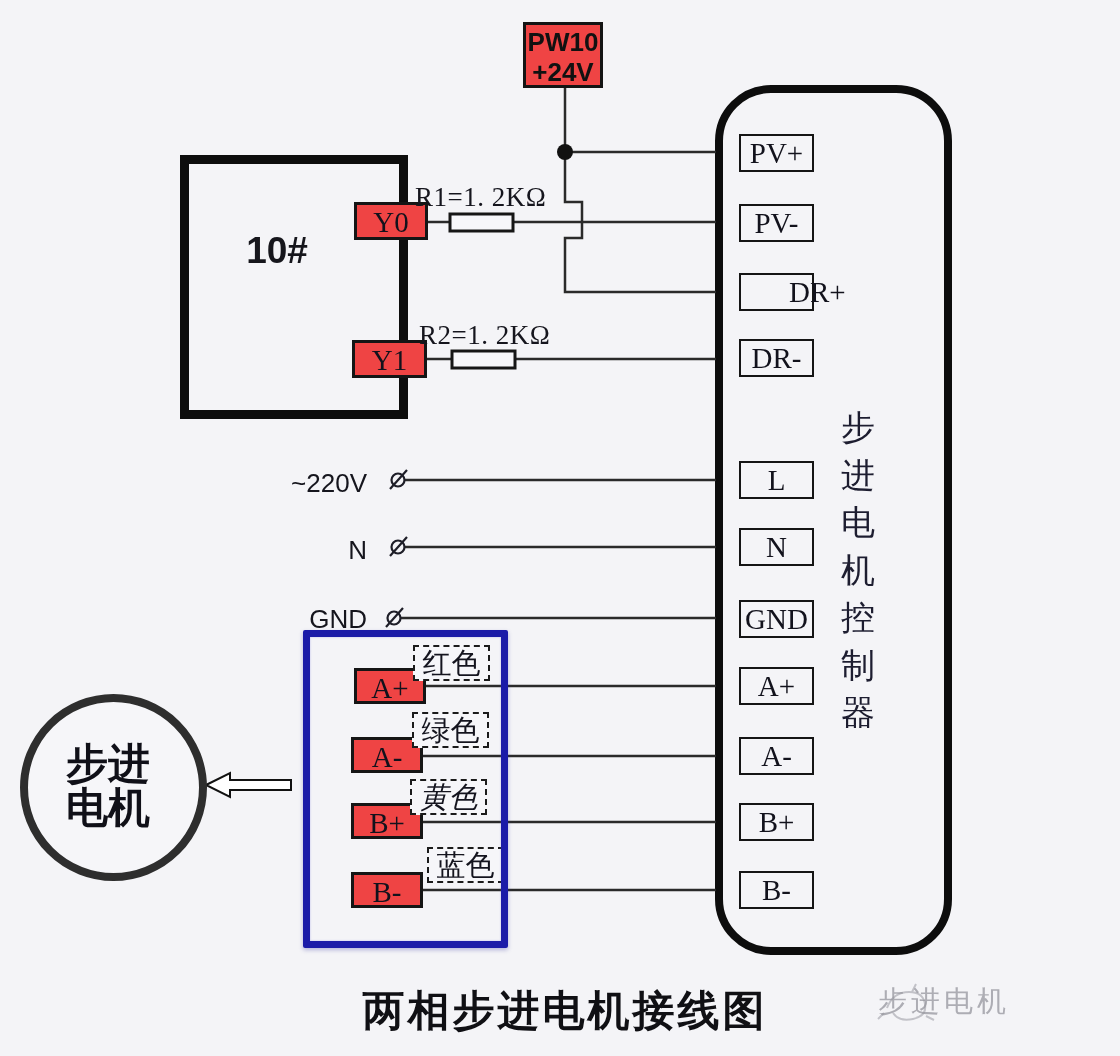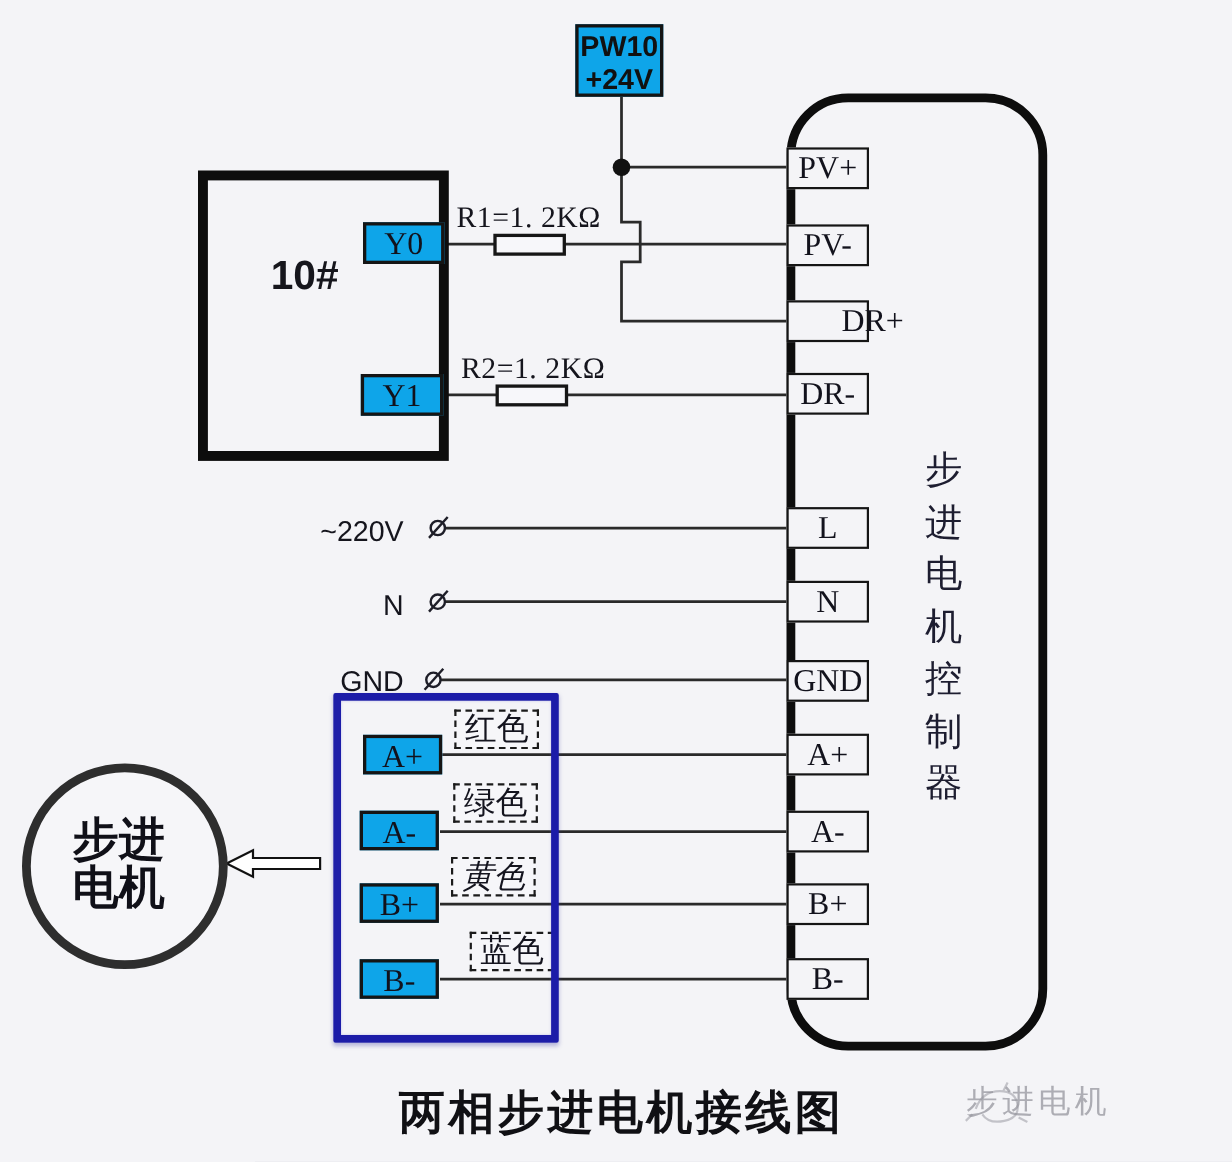--- a/index.html
+++ b/index.html
@@ -2,32 +2,32 @@
 <html><head>
 <meta charset="utf-8">
 <style>
   html,body{margin:0;padding:0;background:#e9e9ee;}
   .canvas{
     position:relative;width:1120px;height:1056px;background:#f4f4f7;
     font-family:"Liberation Serif","DejaVu Serif",serif;color:#111;
     overflow:hidden;
   }
   svg.wire-layer{position:absolute;left:0;top:0;z-index:1;}
-  .box{position:absolute;box-sizing:border-box;background:#0ea5e9;z-index:2;}
+  .box{position:absolute;box-sizing:border-box;background:#ef4444;z-index:2;}
   
   .pw{left:523px;top:22px;width:80px;height:66px;border:3px solid #141414;
       font-family:"Liberation Sans","DejaVu Sans",sans-serif;
       font-size:26px;font-weight:600;text-align:center;line-height:30px;padding-top:2px;}
   
   .plc{left:180px;top:155px;width:228px;height:264px;border:9px solid #0d0d0d;background:transparent;}
   .plc-label{position:absolute;left:192px;top:228px;width:170px;z-index:2;
       font-family:"Liberation Sans","DejaVu Sans",sans-serif;
       font-size:37px;font-weight:600;line-height:45px;text-align:center;color:#16161c;}
   
-  .tbox{border:3px solid #151515;font-size:29px;text-align:center;line-height:34px;color:#12121c;}
+  .tbox{border:3px solid #151515;font-size:29px;text-align:center;line-height:34px;color:#12121c;margin-left:24px;}
   .term{left:715px;width:75px;height:38px;border-width:2.5px;background:#f4f4f7;}
   
   .controller{left:715px;top:85px;width:237px;height:870px;border:8px solid #0d0d0d;
       border-radius:56px;background:transparent;z-index:0;}
   .ctrl-name{position:absolute;left:836px;top:404px;width:44px;z-index:2;
       font-size:34px;line-height:47.5px;text-align:center;word-break:break-all;color:#1d1d30;}
   
   .acl{position:absolute;width:88px;text-align:right;z-index:2;
       font-family:"Liberation Sans","DejaVu Sans",sans-serif;font-size:26px;color:#15151d;}
   

